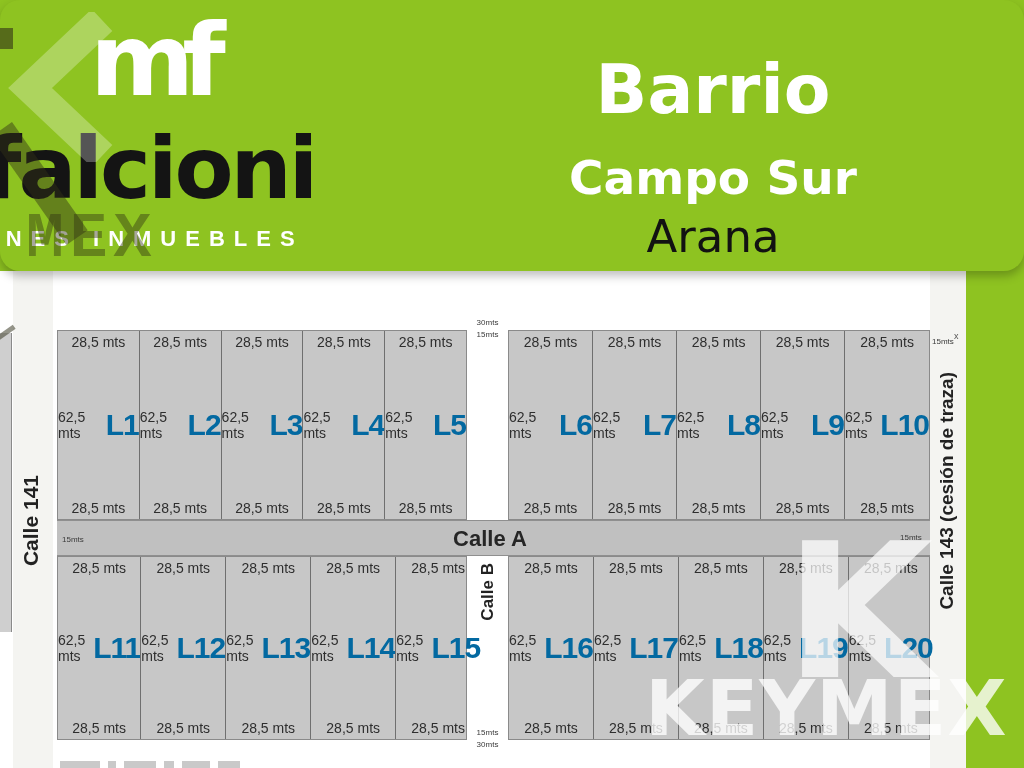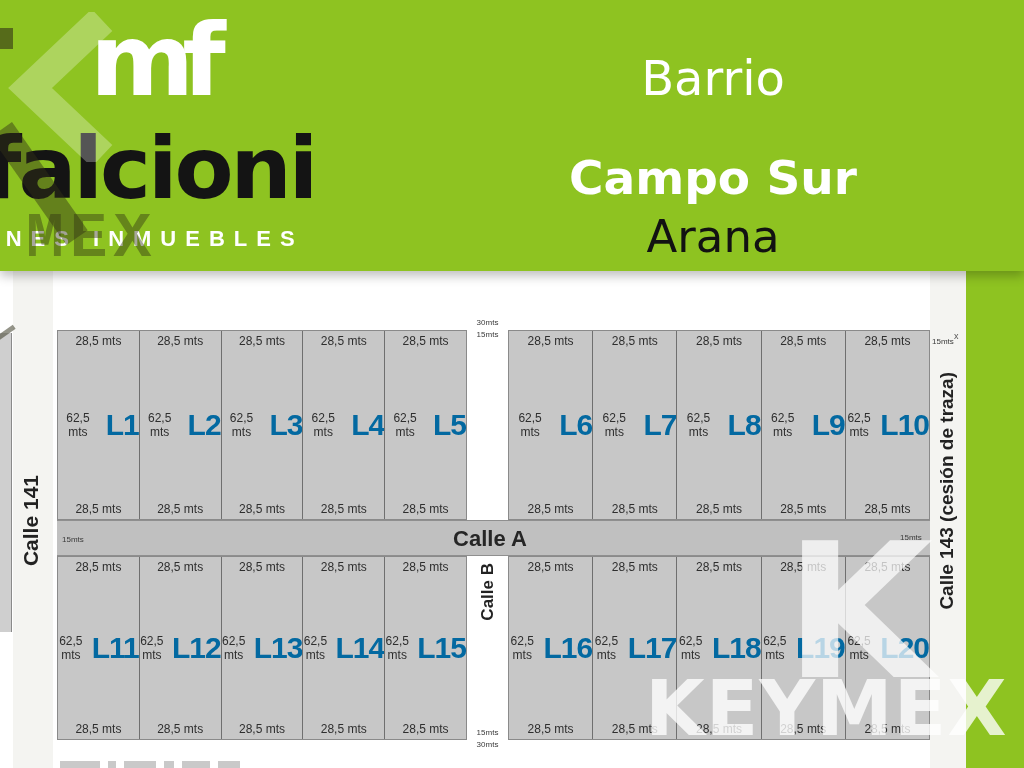--- a/index.html
+++ b/index.html
@@ -7,39 +7,40 @@
   body {
     position:relative; width:1024px; height:768px; overflow:hidden;
     background:#8EC321;
     font-family:"Liberation Sans", sans-serif;
   }
   
   .header {
     position:absolute; left:0; top:0; width:1024px; height:271px;
     background:#8EC321; z-index:2;
     box-shadow:0 5px 10px rgba(0,0,0,.25);
+    border-radius:20px;
   }
   .logo-monogram {
     position:absolute; left:90px; top:2px;
     font-family:"DejaVu Sans", sans-serif; font-weight:bold;
     font-size:100px; letter-spacing:-12px; color:#ffffff; z-index:2;
   }
   .logo-brand {
     position:absolute; left:-16px; top:118px;
     font-family:"DejaVu Sans", sans-serif; font-weight:600;
     font-size:86px; letter-spacing:-3px; color:#141414; z-index:2;
   }
   .logo-tagline {
     position:absolute; left:-58px; top:226px;
     font-size:22px; font-weight:600; letter-spacing:9px; color:#ffffff;
     white-space:nowrap; z-index:2;
   }
   .title-block { position:absolute; left:478px; top:0; width:470px; text-align:center; z-index:2; }
   .title-1 { position:absolute; left:0; top:50px; width:470px;
-    font-family:"DejaVu Sans", sans-serif; font-weight:normal; font-size:48px; color:#ffffff; }
+    font-family:"DejaVu Sans", sans-serif; font-weight:bold; font-size:68px; color:#ffffff; }
   .title-2 { position:absolute; left:0; top:150px; width:470px;
     font-family:"DejaVu Sans", sans-serif; font-weight:bold; font-size:47px; color:#ffffff; }
   .title-3 { position:absolute; left:0; top:210px; width:470px;
     font-family:"DejaVu Sans", sans-serif; font-weight:normal; font-size:45px; color:#121212; }
 
   
   .wm-dark-chevron {
     position:absolute; left:2px; top:12px; z-index:3; opacity:.55;
   }
   .wm-dark-square { position:absolute; left:0; top:28px; width:13px; height:21px;
@@ -102,21 +103,21 @@
     background:#C7C7C7; border:1px solid #8a8a8a;
   }
   .blk-tl { left:57px; top:59px;  width:410px; height:190px; }
   .blk-tr { left:508px; top:59px; width:422px; height:190px; }
   .blk-bl { left:57px; top:285px; width:410px; height:184px; }
   .blk-br { left:508px; top:285px; width:422px; height:184px; }
 
   .lot { flex:1 1 0; position:relative; display:flex; flex-direction:column;
          justify-content:space-between; align-items:center; padding:3px 0; }
   .lot + .lot { border-left:1px solid #6f6f6f; }
-  .lot .m { font-size:12px; color:#2e2e2e;text-align:center; }
+  .lot .m { font-size:14px; color:#2e2e2e; }
   .lot .mid { display:flex; align-items:center; gap:8px; }
   .lot .lname { font-size:30px; font-weight:bold; color:#0369a1; letter-spacing:-1px; }
 
   
   .cutoff { position:absolute; left:60px; top:486px; width:240px; height:11px;
     display:flex; gap:8px; align-items:flex-start; opacity:.45; }
   .cutoff i { display:block; background:#8a8a8a; height:9px; margin-top:4px; }
 
   
   .wm-k {

